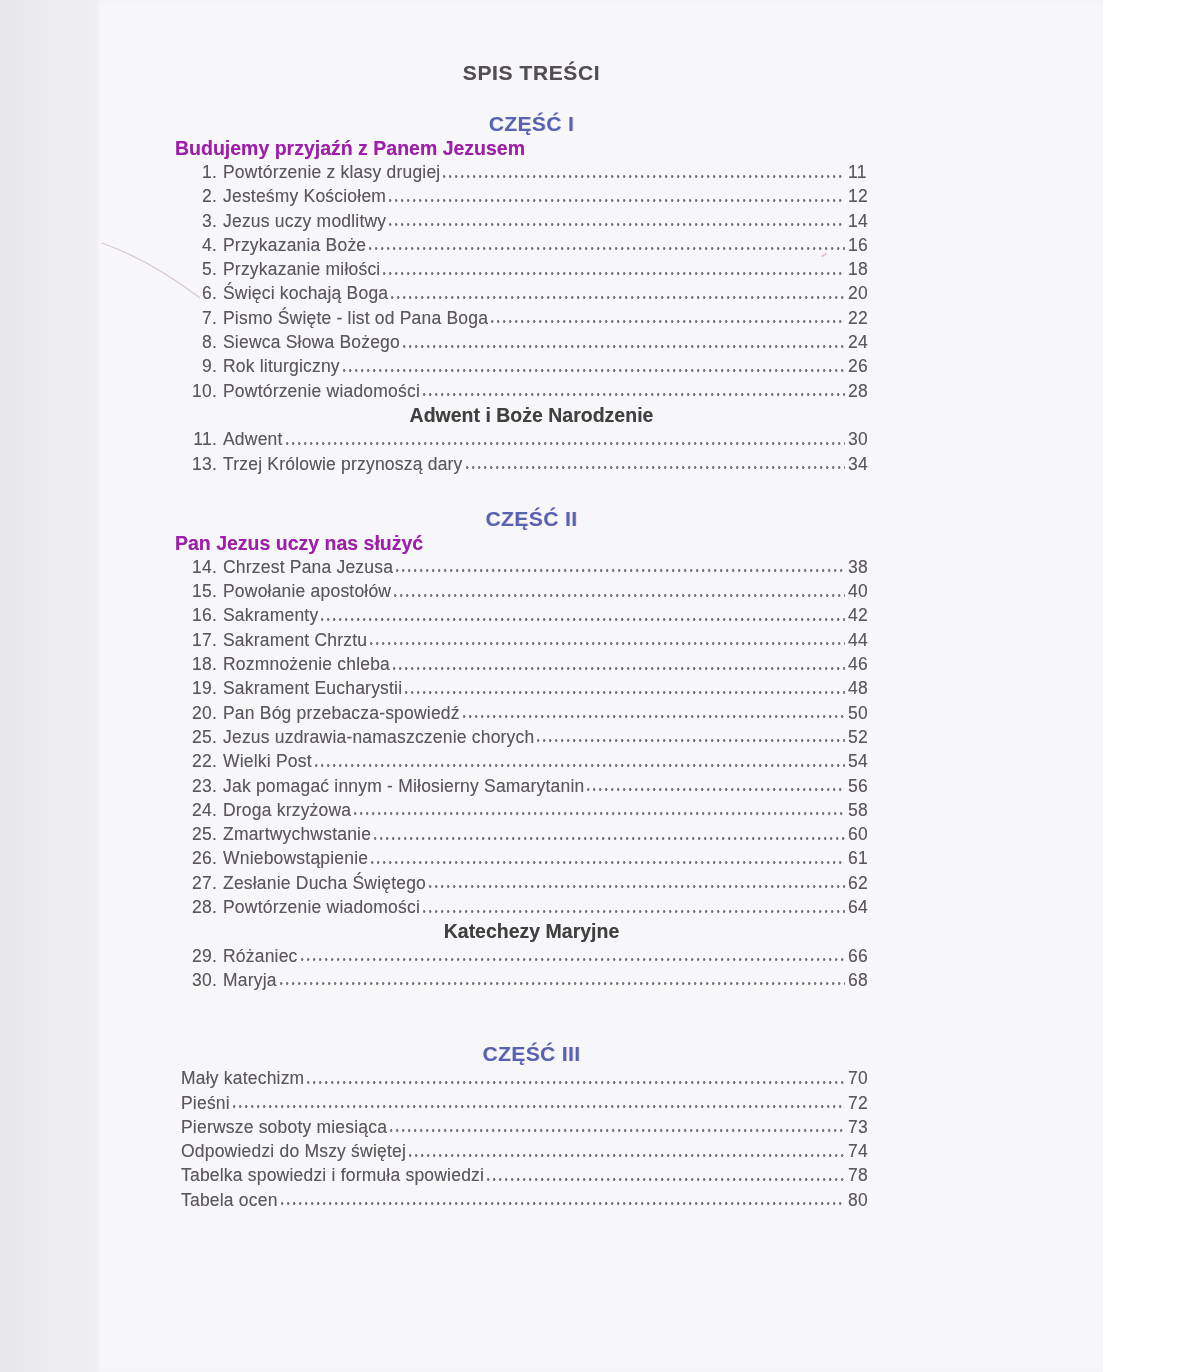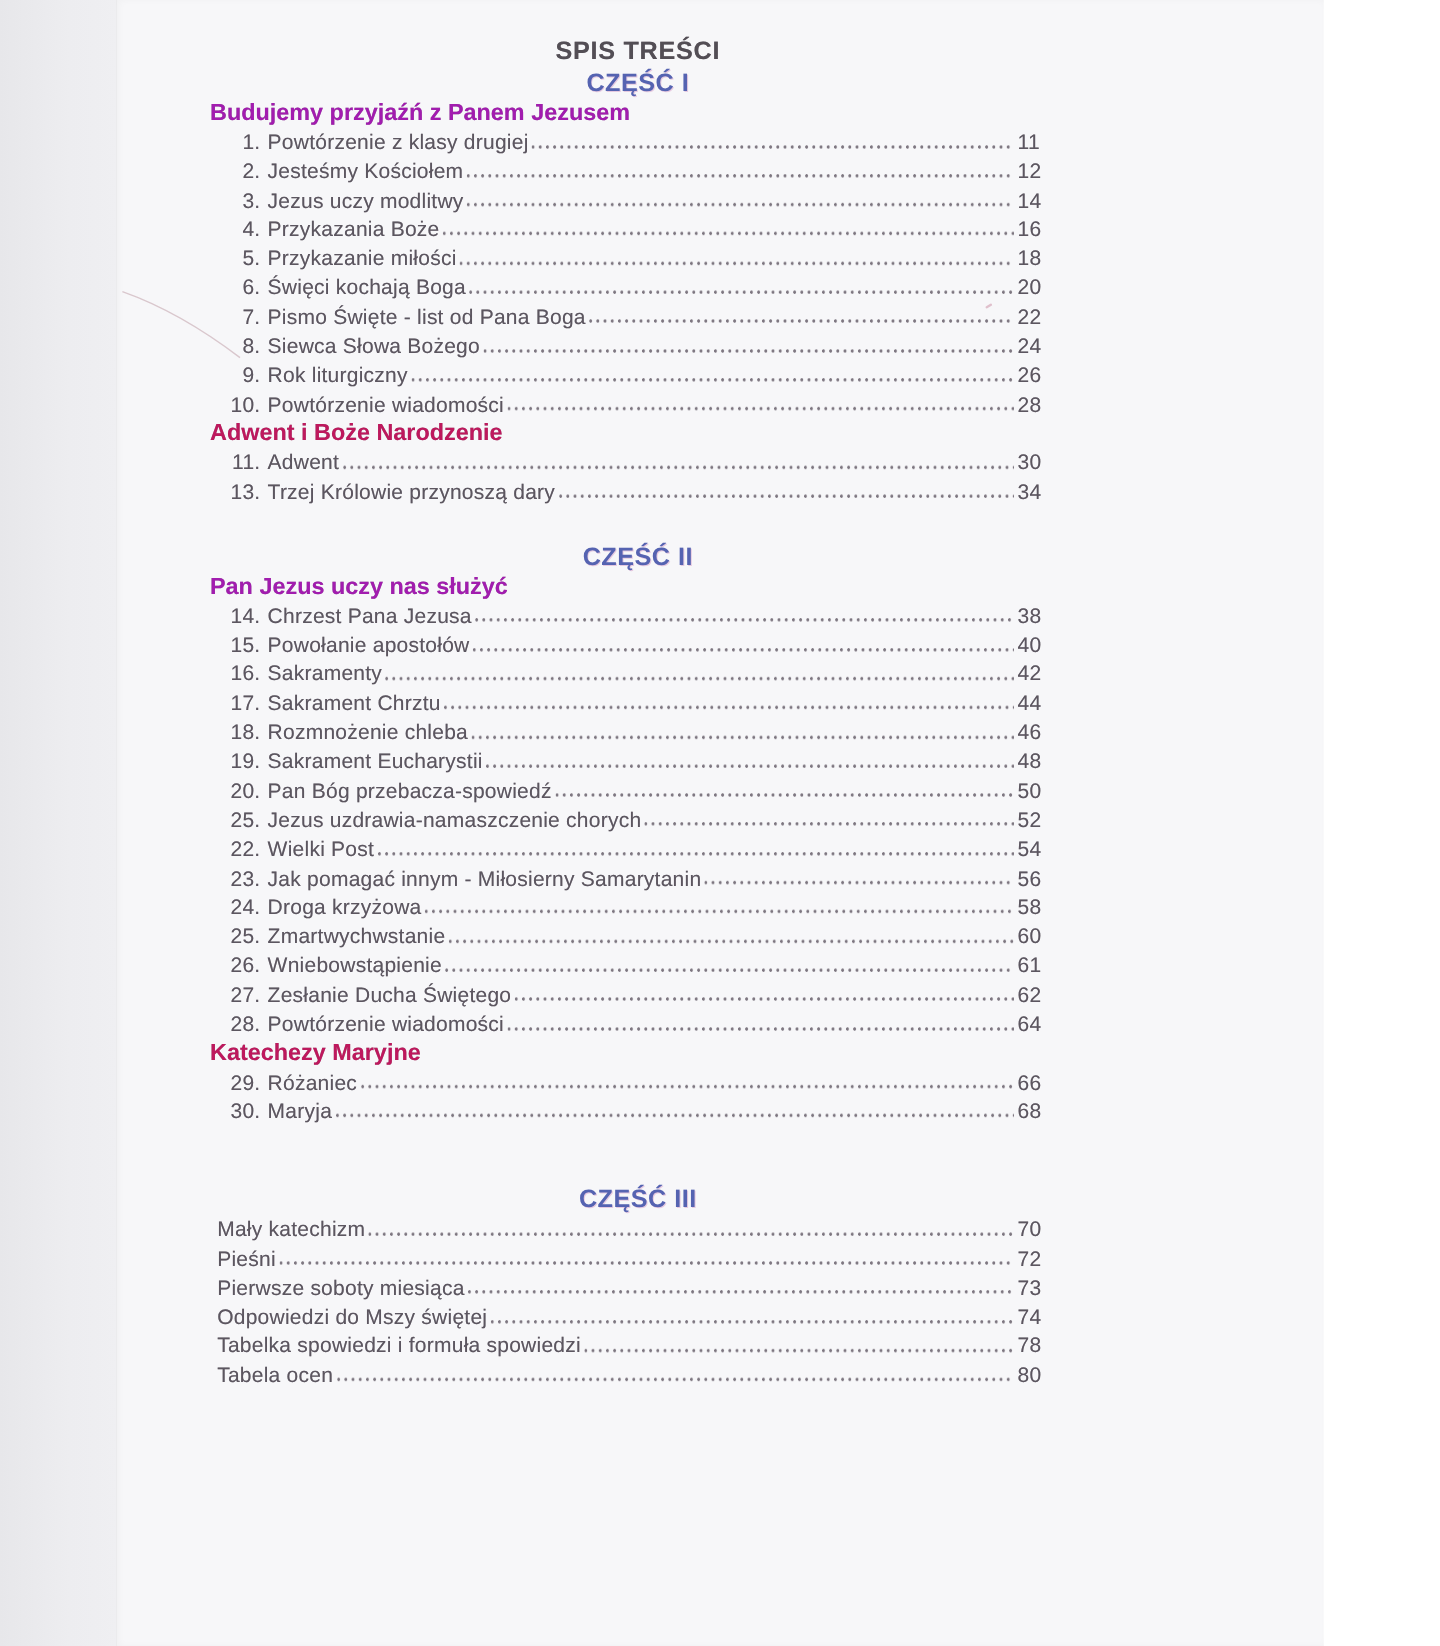--- a/index.html
+++ b/index.html
@@ -19,43 +19,43 @@
   
   .paper{
     position:absolute;left:97px;top:0;width:1006px;height:1372px;
     background:#f7f7f9;
     box-shadow:inset 2px 0 6px rgba(0,0,0,0.03);
   }
   .content{
     position:absolute;left:78px;top:0;width:713px;
   }
   .toc-title{
-    margin:0;padding-top:29px;
+    margin:0;padding-top:59px;
     font-size:21px;line-height:28px;font-weight:bold;
     letter-spacing:0.6px;
     color:#534e55;text-align:center;
     text-shadow:0 0 0.5px rgba(83,78,85,0.55);
   }
-  .part-1{}
+  .part-1{margin-top:24px;}
   .part-2{margin-top:30px;}
   .part-3{margin-top:49px;}
   .part-heading{
     margin:0;font-size:21px;line-height:25px;font-weight:bold;
     letter-spacing:0.4px;
     color:#5563b1;text-align:center;
     text-shadow:0.8px 0.4px 0 rgba(193,99,165,0.30);
   }
   .part-subtitle{
     margin:0;font-size:19.5px;line-height:24px;font-weight:bold;
     color:#a21caf;text-align:left;
     text-shadow:0 0 0.4px rgba(79,74,82,0.5);
   }
   .group-heading{
     margin:0;font-size:19.5px;line-height:24.3px;font-weight:bold;
-    color:#be185d;text-align:left;
+    color:#404040;text-align:center;
     text-shadow:0 0 0.4px rgba(79,74,82,0.5);
   }
   .row{
     display:flex;align-items:stretch;
     font-size:17.5px;line-height:24.3px;
     color:#5c5660;letter-spacing:0.2px;
     text-shadow:0 0 0.4px rgba(92,86,96,0.45);
   }
   .num{
     flex:0 0 42px;text-align:right;white-space:pre;

